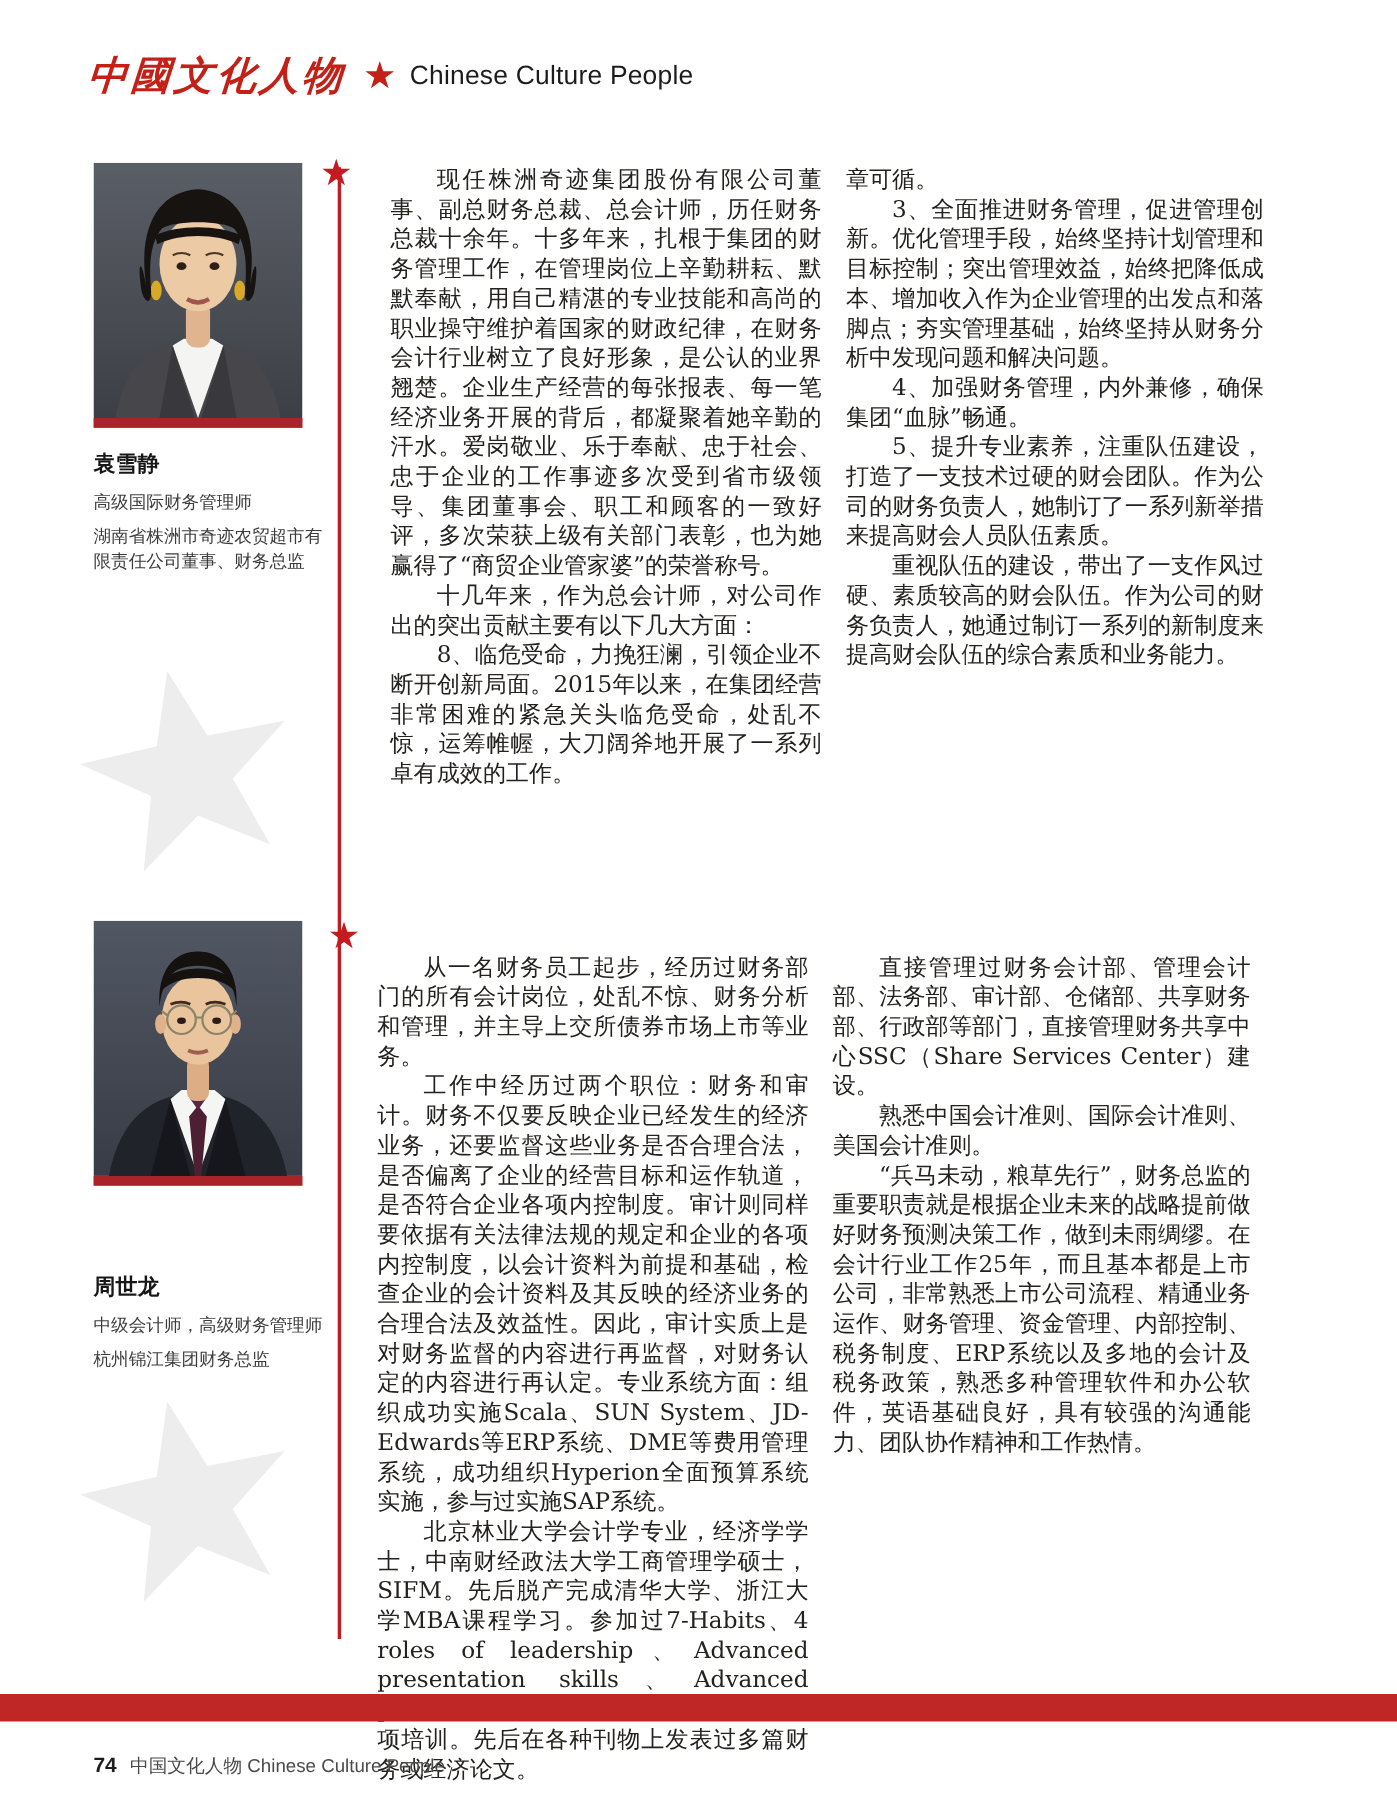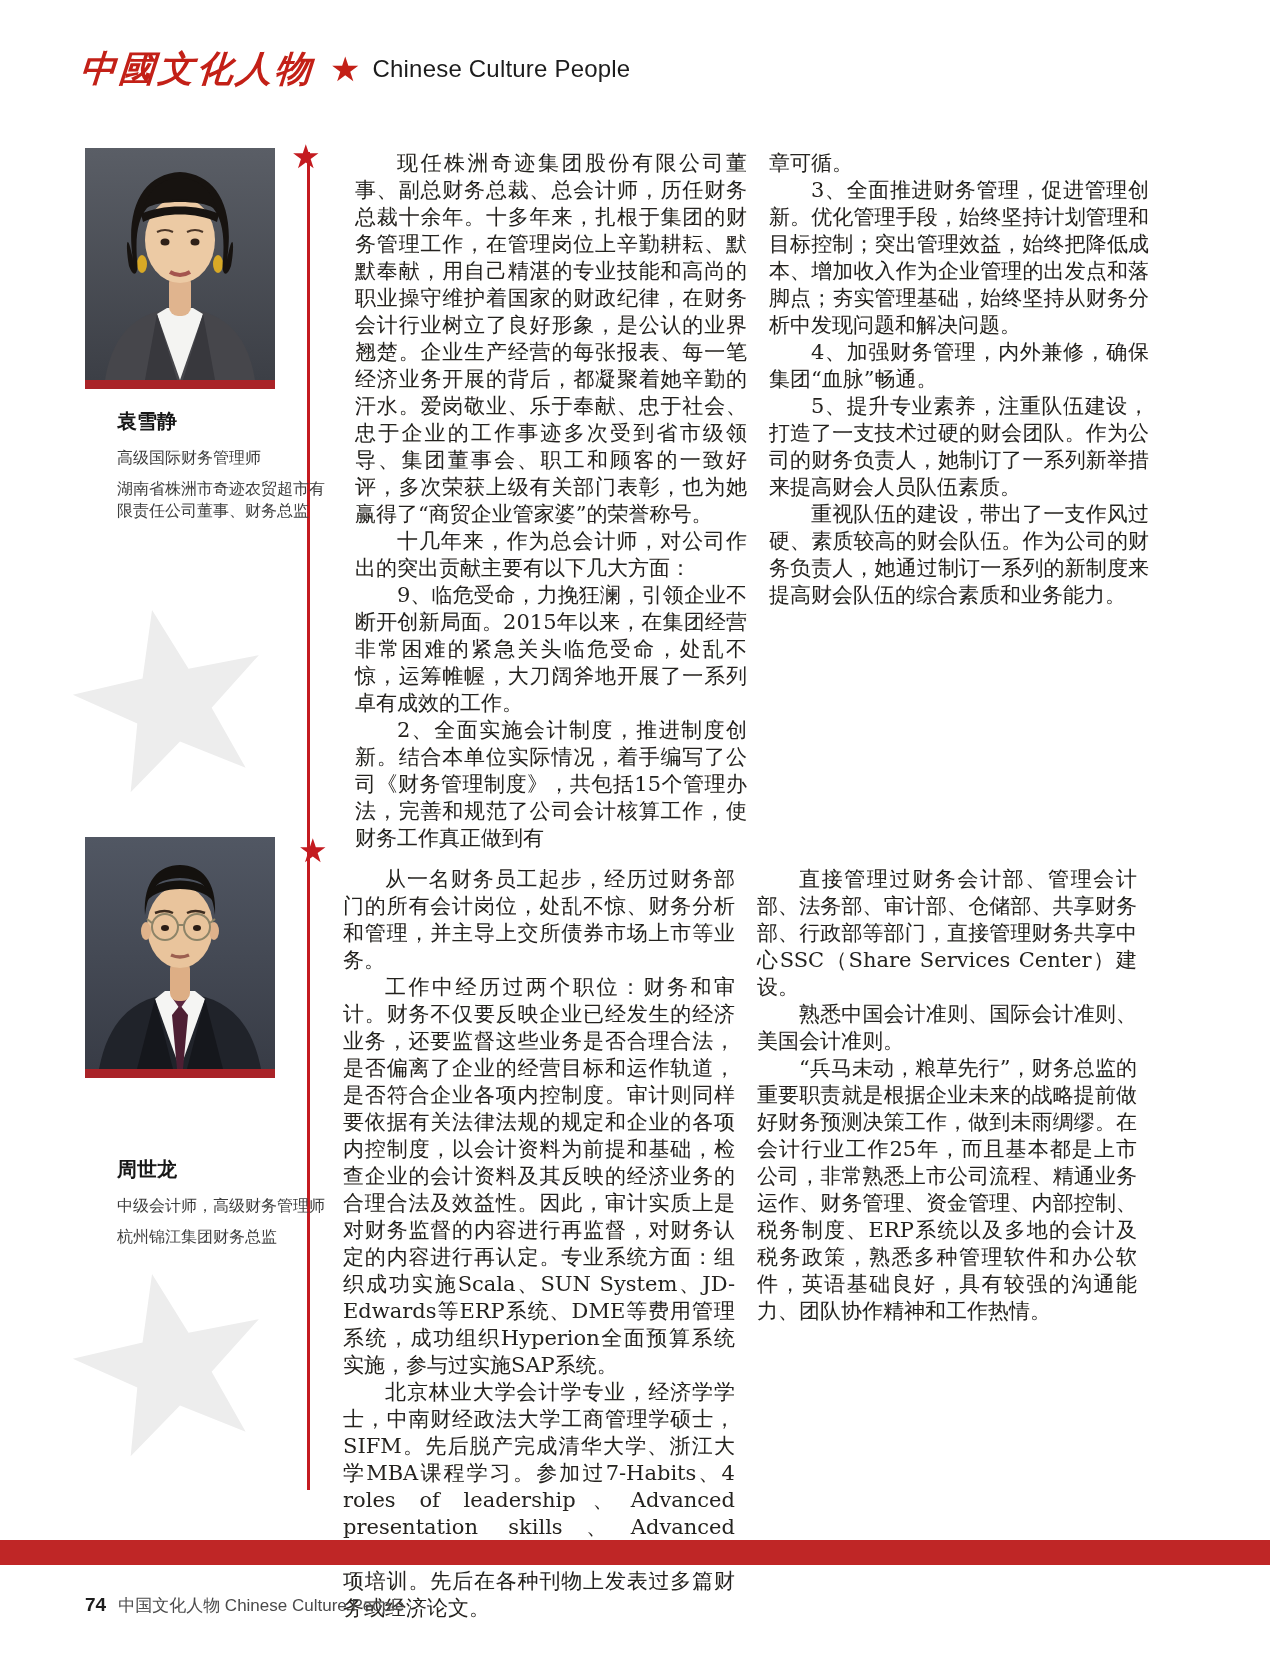--- a/index.html
+++ b/index.html
@@ -17,21 +17,21 @@
   .logo-star { font-family:"DejaVu Sans", sans-serif; color:#c32017; font-size:34px; margin:0 12px 0 16px; line-height:1; }
   .logo-en { font-family:"Liberation Sans", sans-serif; font-weight:400; font-size:24px; color:#1c1c1c; letter-spacing:0.2px; }
 
   
   .photo { position:absolute; left:85px; width:190px; }
   .photo.p1 { top:148px; }
   .photo.p2 { top:837px; }
   .photo svg { display:block; width:190px; height:232px; }
   .photo-bar { width:190px; height:9px; background:#a92328; }
 
-  .caption { position:absolute; left:85px; width:214px; font-family:Liberation Serif, serif;margin-left:32px; }
+  .caption { position:absolute; left:85px; width:214px; font-family:Liberation Mono, monospace; }
   .caption.c1 { top:408px; }
   .caption.c2 { top:1156px; }
   .cap-name { font-size:20px; font-weight:700; color:#171717; margin-bottom:12px; }
   .cap-line { font-size:16px; color:#3c3c3c; line-height:22px; margin-bottom:9px; }
 
   .wstar { position:absolute; width:200px; height:192px; }
   .wstar.w1 { left:72px; top:608px; }
   .wstar.w2 { left:72px; top:1272px; }
   .wstar svg { width:200px; height:192px; transform:rotate(-12deg); }
 
@@ -120,22 +120,21 @@
 
   <div class="caption c1">
     <div class="cap-name">袁雪静</div>
     <div class="cap-line">高级国际财务管理师</div>
     <div class="cap-line">湖南省株洲市奇迹农贸超市有限责任公司董事、财务总监</div>
   </div>
 
   <section class="col colA sec1">
       <p class="indent">现任株洲奇迹集团股份有限公司董事、副总财务总裁、总会计师，历任财务总裁十余年。十多年来，扎根于集团的财务管理工作，在管理岗位上辛勤耕耘、默默奉献，用自己精湛的专业技能和高尚的职业操守维护着国家的财政纪律，在财务会计行业树立了良好形象，是公认的业界翘楚。企业生产经营的每张报表、每一笔经济业务开展的背后，都凝聚着她辛勤的汗水。爱岗敬业、乐于奉献、忠于社会、忠于企业的工作事迹多次受到省市级领导、集团董事会、职工和顾客的一致好评，多次荣获上级有关部门表彰，也为她赢得了“商贸企业管家婆”的荣誉称号。</p>
       <p class="indent">十几年来，作为总会计师，对公司作出的突出贡献主要有以下几大方面：</p>
-      <p class="indent">9、临危受命，力挽狂澜，引领企业不断开创新局面。2015年以来，在集团经营非常困难的紧急关头临危受命，处乱不惊，运筹帷幄，大刀阔斧地开展了一系列卓有成效的工作。</p>
-      <p class="indent">2、全面实施会计制度，推进制度创新。结合本单位实际情况，着手编写了公司《财务管理制度》，共包括15个管理办法，完善和规范了公司会计核算工作，使财务工作真正做到有</p>
+      <p class="indent">8、临危受命，力挽狂澜，引领企业不断开创新局面。2015年以来，在集团经营非常困难的紧急关头临危受命，处乱不惊，运筹帷幄，大刀阔斧地开展了一系列卓有成效的工作。</p>
     </section>
   <section class="col colB sec1">
       <p class="">章可循。</p>
       <p class="indent">3、全面推进财务管理，促进管理创新。优化管理手段，始终坚持计划管理和目标控制；突出管理效益，始终把降低成本、增加收入作为企业管理的出发点和落脚点；夯实管理基础，始终坚持从财务分析中发现问题和解决问题。</p>
       <p class="indent">4、加强财务管理，内外兼修，确保集团“血脉”畅通。</p>
       <p class="indent">5、提升专业素养，注重队伍建设，打造了一支技术过硬的财会团队。作为公司的财务负责人，她制订了一系列新举措来提高财会人员队伍素质。</p>
       <p class="indent">重视队伍的建设，带出了一支作风过硬、素质较高的财会队伍。作为公司的财务负责人，她通过制订一系列的新制度来提高财会队伍的综合素质和业务能力。</p>
     </section>
 
   <figure class="photo p2">

